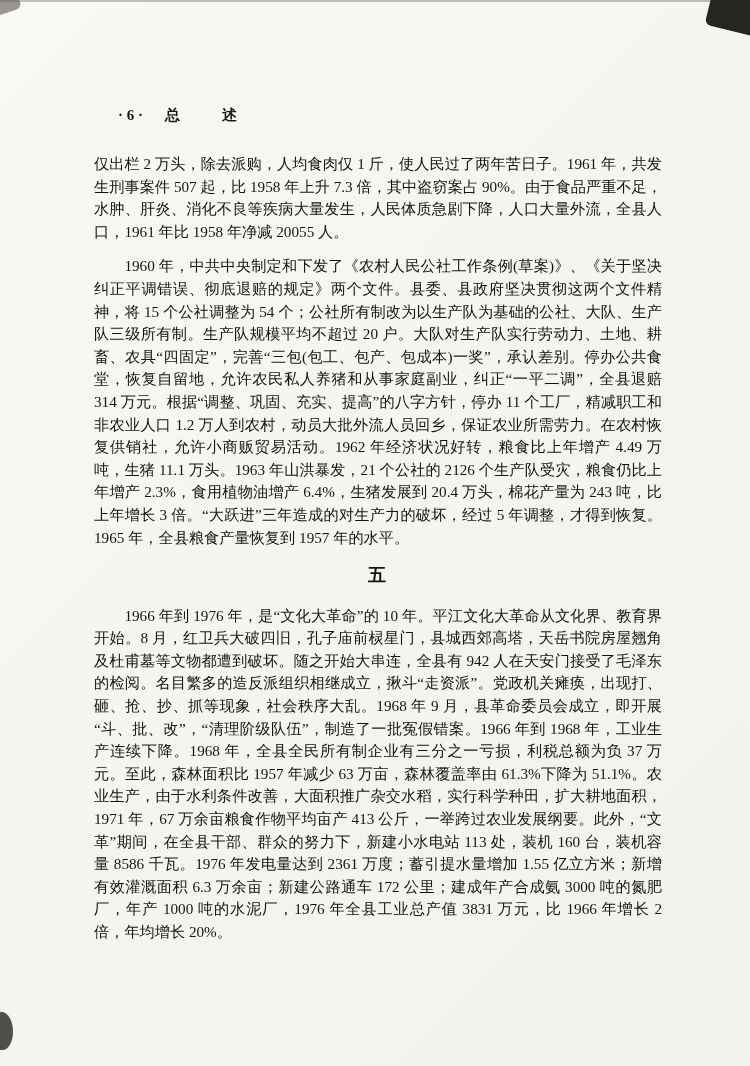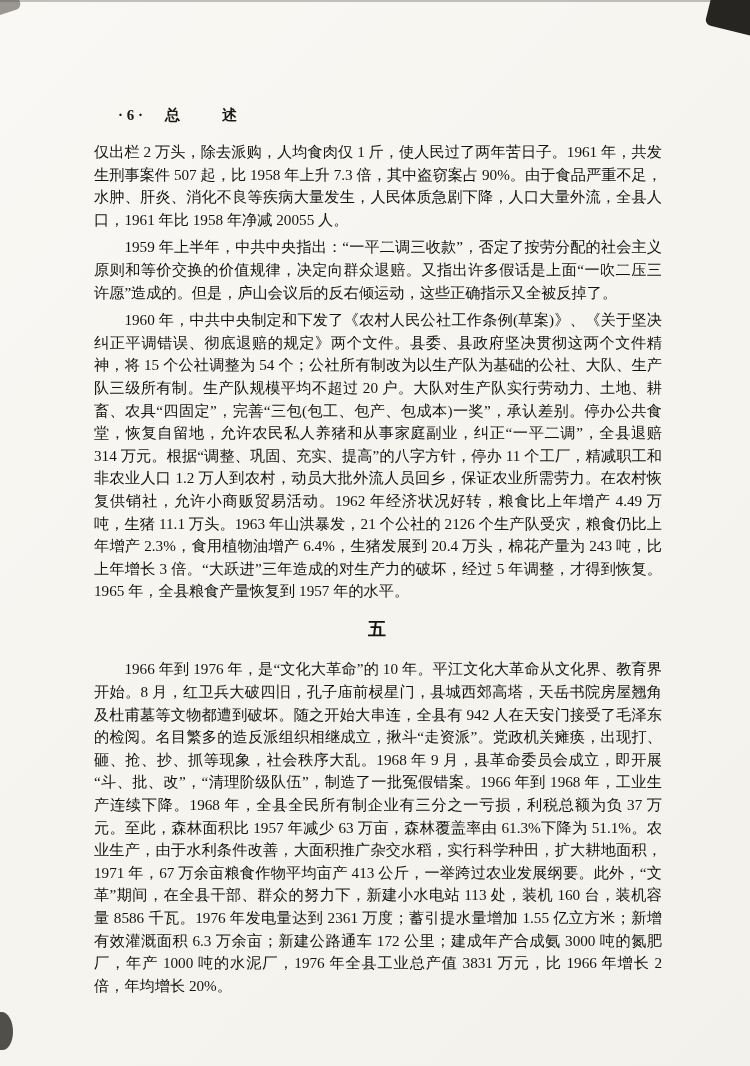--- a/index.html
+++ b/index.html
@@ -40,21 +40,21 @@
     font-size: 15px; font-weight: bold; color: #1b1a18;
   }
   .running-title { letter-spacing: 0.9em; }
   
   .body-text {
     position: absolute; top: 141px; left: 94px; width: 568px;
     color: #141312;
     font-size: 15.2px; line-height: 22.6px;
     text-align: justify;
   }
-  .para { margin: 0 0 5px 0; text-indent: 2em; }
+  .para { margin: 12px 0 5px 0; text-indent: 2em; }
   .para.no-indent { text-indent: 0; }
   .section-heading {
     margin: 15px 0 18px 0;
     text-align: center;
     font-size: 18px; font-weight: bold;
     letter-spacing: 2px; color: #141312;
   }
 </style>
 </head>
 <body>
@@ -66,19 +66,18 @@
   <div class="artifact corner-tl"></div>
   <div class="artifact edge-bl"></div>
 
   <header class="running-header">
     <span class="page-num">· 6 ·</span>
     <span class="running-title">总　述</span>
   </header>
 
   <main class="body-text">
     <p class="para no-indent">仅出栏 2 万头，除去派购，人均食肉仅 1 斤，使人民过了两年苦日子。1961 年，共发生刑事案件 507 起，比 1958 年上升 7.3 倍，其中盗窃案占 90%。由于食品严重不足，水肿、肝炎、消化不良等疾病大量发生，人民体质急剧下降，人口大量外流，全县人口，1961 年比 1958 年净减 20055 人。</p>
-    <p class="para">1959 年上半年，中共中央指出：“一平二调三收款”，否定了按劳分配的社会主义原则和等价交换的价值规律，决定向群众退赔。又指出许多假话是上面“一吹二压三许愿”造成的。但是，庐山会议后的反右倾运动，这些正确指示又全被反掉了。</p>
     <p class="para">1960 年，中共中央制定和下发了《农村人民公社工作条例(草案)》、《关于坚决纠正平调错误、彻底退赔的规定》两个文件。县委、县政府坚决贯彻这两个文件精神，将 15 个公社调整为 54 个；公社所有制改为以生产队为基础的公社、大队、生产队三级所有制。生产队规模平均不超过 20 户。大队对生产队实行劳动力、土地、耕畜、农具“四固定”，完善“三包(包工、包产、包成本)一奖”，承认差别。停办公共食堂，恢复自留地，允许农民私人养猪和从事家庭副业，纠正“一平二调”，全县退赔 314 万元。根据“调整、巩固、充实、提高”的八字方针，停办 11 个工厂，精减职工和非农业人口 1.2 万人到农村，动员大批外流人员回乡，保证农业所需劳力。在农村恢复供销社，允许小商贩贸易活动。1962 年经济状况好转，粮食比上年增产 4.49 万吨，生猪 11.1 万头。1963 年山洪暴发，21 个公社的 2126 个生产队受灾，粮食仍比上年增产 2.3%，食用植物油增产 6.4%，生猪发展到 20.4 万头，棉花产量为 243 吨，比上年增长 3 倍。“大跃进”三年造成的对生产力的破坏，经过 5 年调整，才得到恢复。1965 年，全县粮食产量恢复到 1957 年的水平。</p>
     <h2 class="section-heading">五</h2>
     <p class="para">1966 年到 1976 年，是“文化大革命”的 10 年。平江文化大革命从文化界、教育界开始。8 月，红卫兵大破四旧，孔子庙前棂星门，县城西郊高塔，天岳书院房屋翘角及杜甫墓等文物都遭到破坏。随之开始大串连，全县有 942 人在天安门接受了毛泽东的检阅。名目繁多的造反派组织相继成立，揪斗“走资派”。党政机关瘫痪，出现打、砸、抢、抄、抓等现象，社会秩序大乱。1968 年 9 月，县革命委员会成立，即开展“斗、批、改”，“清理阶级队伍”，制造了一批冤假错案。1966 年到 1968 年，工业生产连续下降。1968 年，全县全民所有制企业有三分之一亏损，利税总额为负 37 万元。至此，森林面积比 1957 年减少 63 万亩，森林覆盖率由 61.3%下降为 51.1%。农业生产，由于水利条件改善，大面积推广杂交水稻，实行科学种田，扩大耕地面积，1971 年，67 万余亩粮食作物平均亩产 413 公斤，一举跨过农业发展纲要。此外，“文革”期间，在全县干部、群众的努力下，新建小水电站 113 处，装机 160 台，装机容量 8586 千瓦。1976 年发电量达到 2361 万度；蓄引提水量增加 1.55 亿立方米；新增有效灌溉面积 6.3 万余亩；新建公路通车 172 公里；建成年产合成氨 3000 吨的氮肥厂，年产 1000 吨的水泥厂，1976 年全县工业总产值 3831 万元，比 1966 年增长 2 倍，年均增长 20%。</p>
   </main>
 
 </div>
 
 </body></html>

